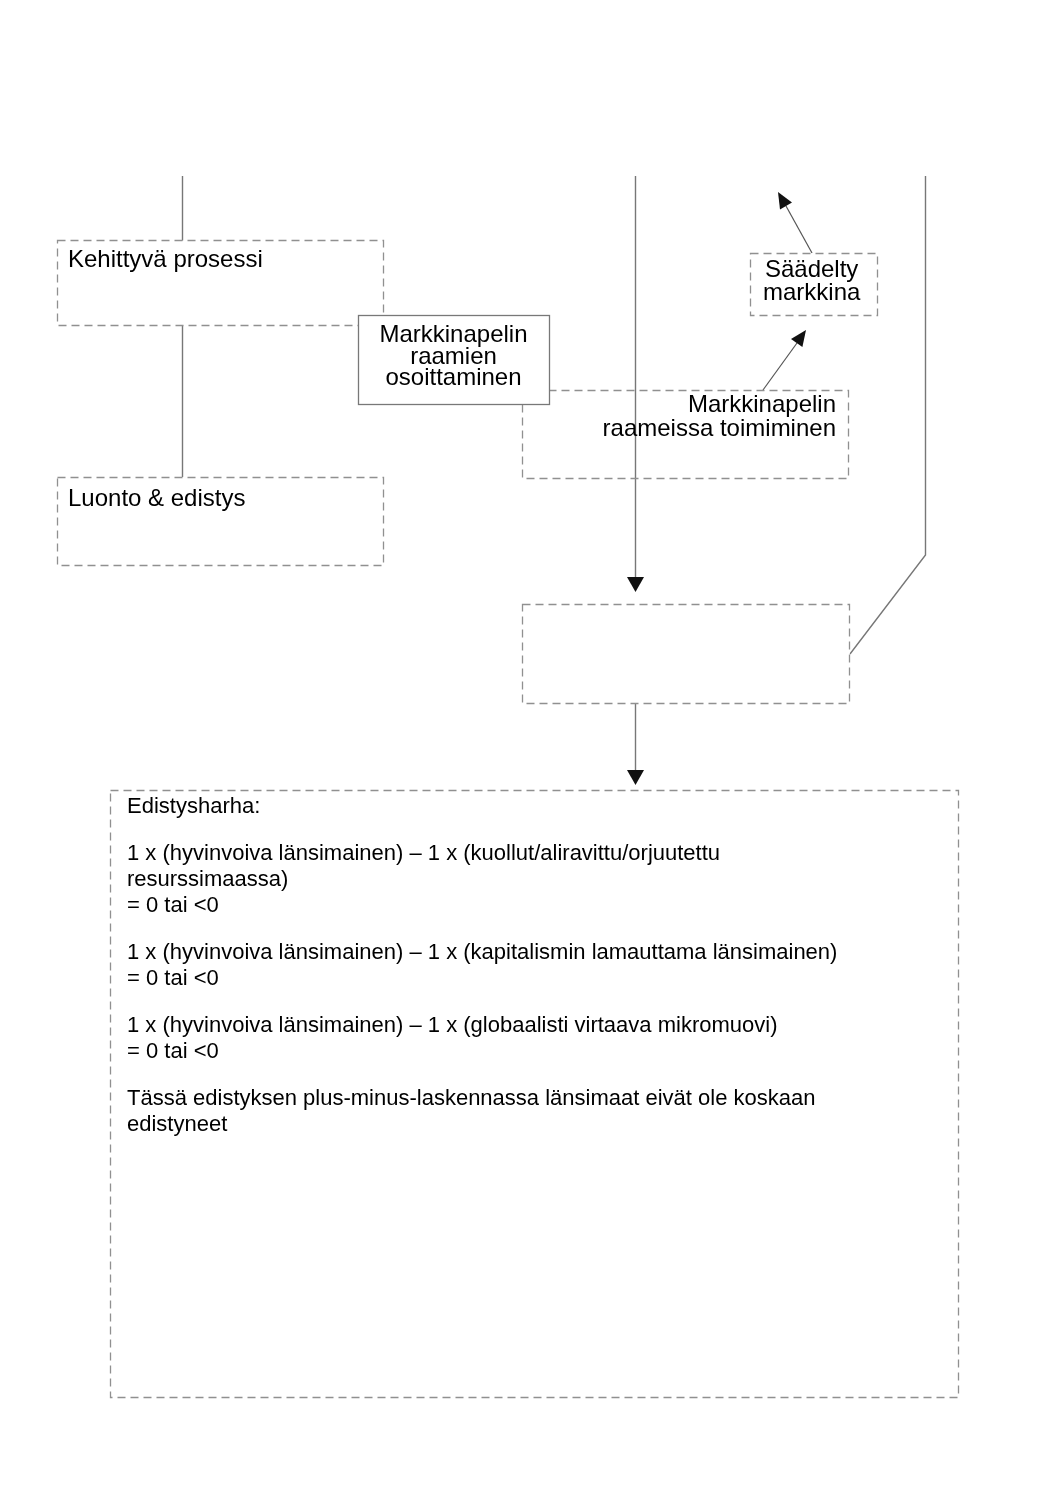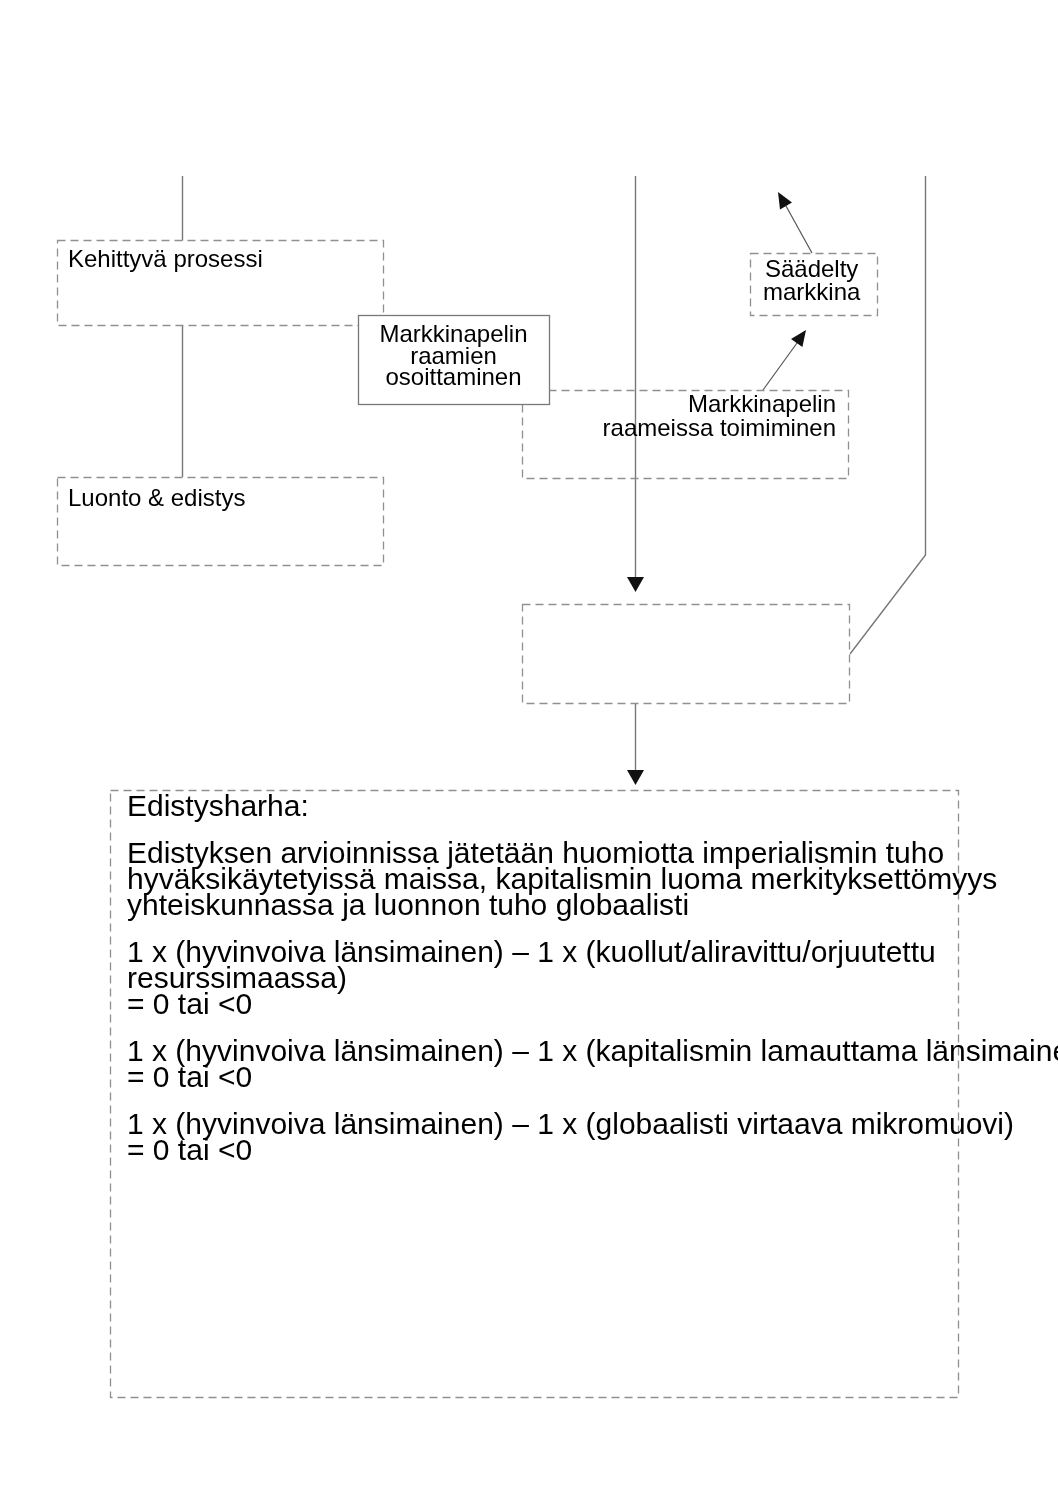--- a/index.html
+++ b/index.html
@@ -29,21 +29,21 @@
   }
   .lbl-raameissa {
     left: 522px; top: 392px; width: 314px;
     text-align: right; line-height: 24px;
   }
   .lbl-saadelty  { left: 763px; top: 257px; line-height: 23px; text-align: center; }
   .lbl-saatelematon { left: 536px; top: 607px; line-height: 26px; }
   .bigtext {
     position: absolute; z-index: 2;
     left: 127px; top: 793px; width: 824px;
-    font-size: 30px;
+    font-size: 22px;
   }
   .para {
     white-space: pre;
     line-height: 26px;
     margin: 0 0 21px 0;
   }
   .para:last-child { margin-bottom: 0; }
 </style>
 </head>
 <body>
@@ -87,25 +87,24 @@
 raameissa toimiminen</div>
 
   <div class="lbl lbl-saadelty">Säädelty
 markkina</div>
 
   <div class="lbl lbl-luonto">Luonto &amp; edistys</div>
 
 
   <div class="bigtext">
     <div class="para">Edistysharha:</div>
-    <div class="para">Edistyksen arvioinnissa jätetään huomiotta imperialismin tuho
-hyväksikäytetyissä maissa, kapitalismin luoma merkityksettömyys
-yhteiskunnassa ja luonnon tuho globaalisti</div>
     <div class="para">1 x (hyvinvoiva länsimainen) – 1 x (kuollut/aliravittu/orjuutettu
 resurssimaassa)
 = 0 tai &lt;0</div>
     <div class="para">1 x (hyvinvoiva länsimainen) – 1 x (kapitalismin lamauttama länsimainen)
 = 0 tai &lt;0</div>
     <div class="para">1 x (hyvinvoiva länsimainen) – 1 x (globaalisti virtaava mikromuovi)
 = 0 tai &lt;0</div>
+    <div class="para">Tässä edistyksen plus-minus-laskennassa länsimaat eivät ole koskaan
+edistyneet</div>
   </div>
 
 </div>
 
 </body></html>

